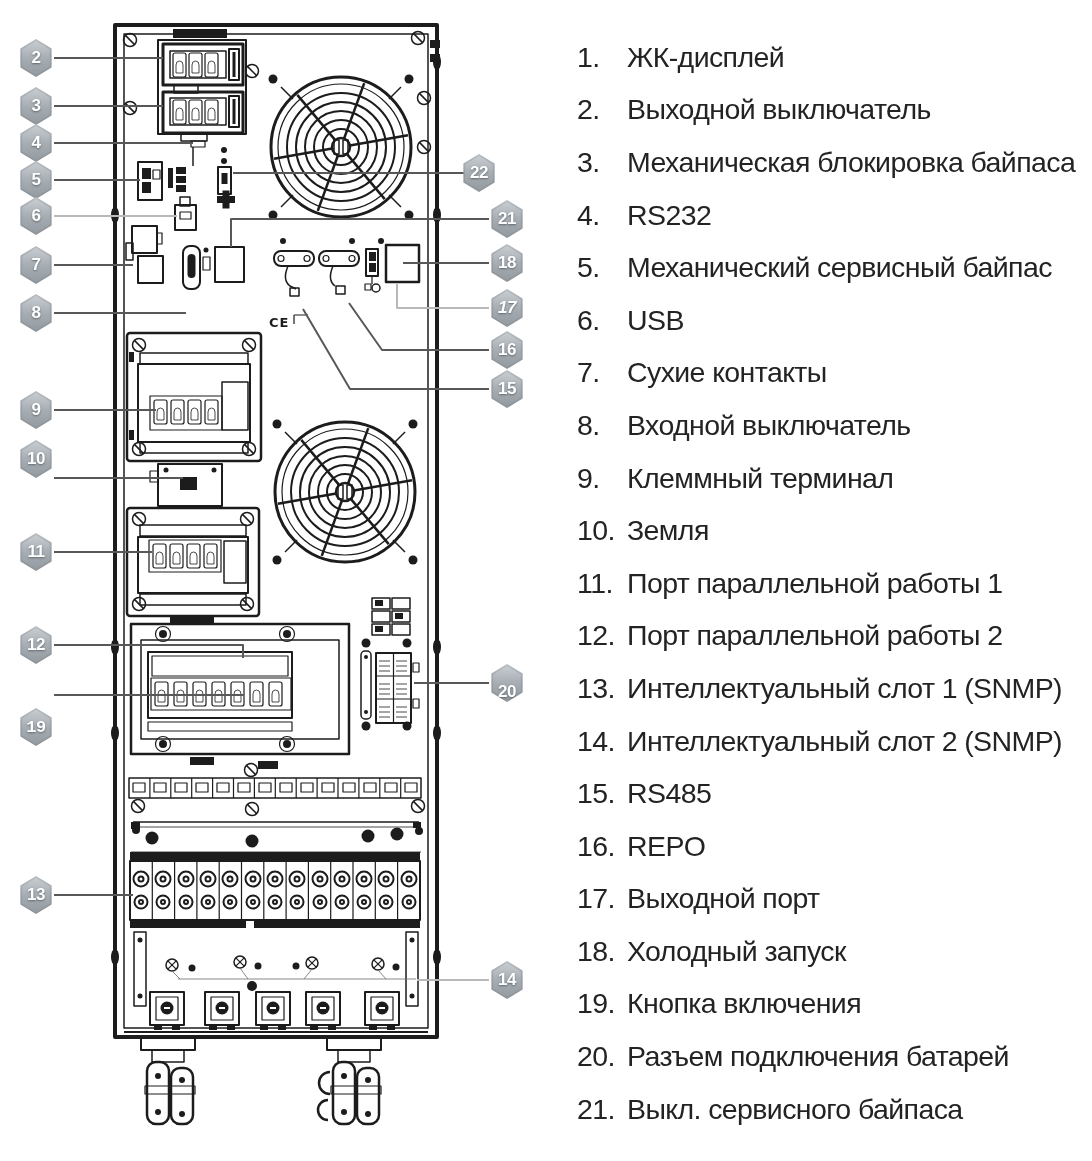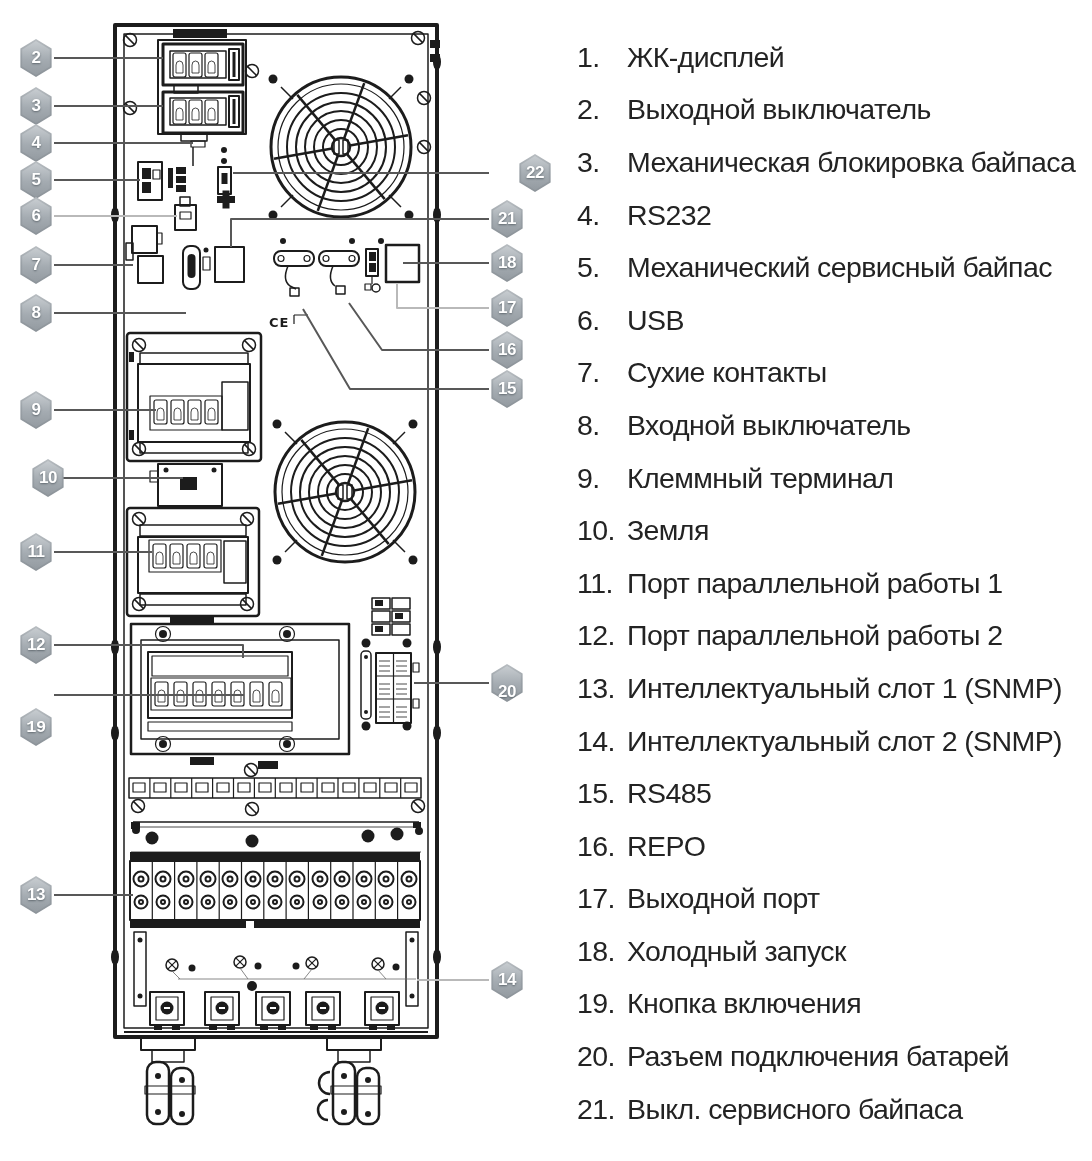--- a/index.html
+++ b/index.html
@@ -532,53 +532,53 @@
   </div>
 
   <div class="badge" style="left: 19px; top: 294px;">
     <span class="badge-num">8</span>
   </div>
 
   <div class="badge" style="left: 19px; top: 391px;">
     <span class="badge-num">9</span>
   </div>
 
-  <div class="badge" style="left: 19px; top: 459px; margin-left: 12px;">
+  <div class="badge" style="left: 19px; top: 440px;">
     <span class="badge-num">10</span>
   </div>
 
   <div class="badge" style="left: 19px; top: 533px;">
     <span class="badge-num">11</span>
   </div>
 
   <div class="badge" style="left: 19px; top: 626px; text-align: right;">
     <span class="badge-num">12</span>
   </div>
 
   <div class="badge" style="left: 19px; top: 708px; font-family: Liberation Mono, monospace;">
     <span class="badge-num">19</span>
   </div>
 
   <div class="badge" style="left: 19px; top: 876px;">
     <span class="badge-num">13</span>
   </div>
 
-  <div class="badge" style="left: 518px; top: 154px;">
+  <div class="badge" style="left: 462px; top: 154px;">
     <span class="badge-num">22</span>
   </div>
 
   <div class="badge" style="left: 490px; top: 200px;">
     <span class="badge-num">21</span>
   </div>
 
   <div class="badge" style="left: 490px; top: 244px; align-items: center;">
     <span class="badge-num">18</span>
   </div>
 
-  <div class="badge" style="left: 490px; top: 289px;">
+  <div class="badge" style="left: 490px; top: 289px; font-style: italic;">
     <span class="badge-num">17</span>
   </div>
 
   <div class="badge" style="left: 490px; top: 331px;">
     <span class="badge-num">16</span>
   </div>
 
   <div class="badge" style="left: 490px; top: 370px;">
     <span class="badge-num">15</span>
   </div>

